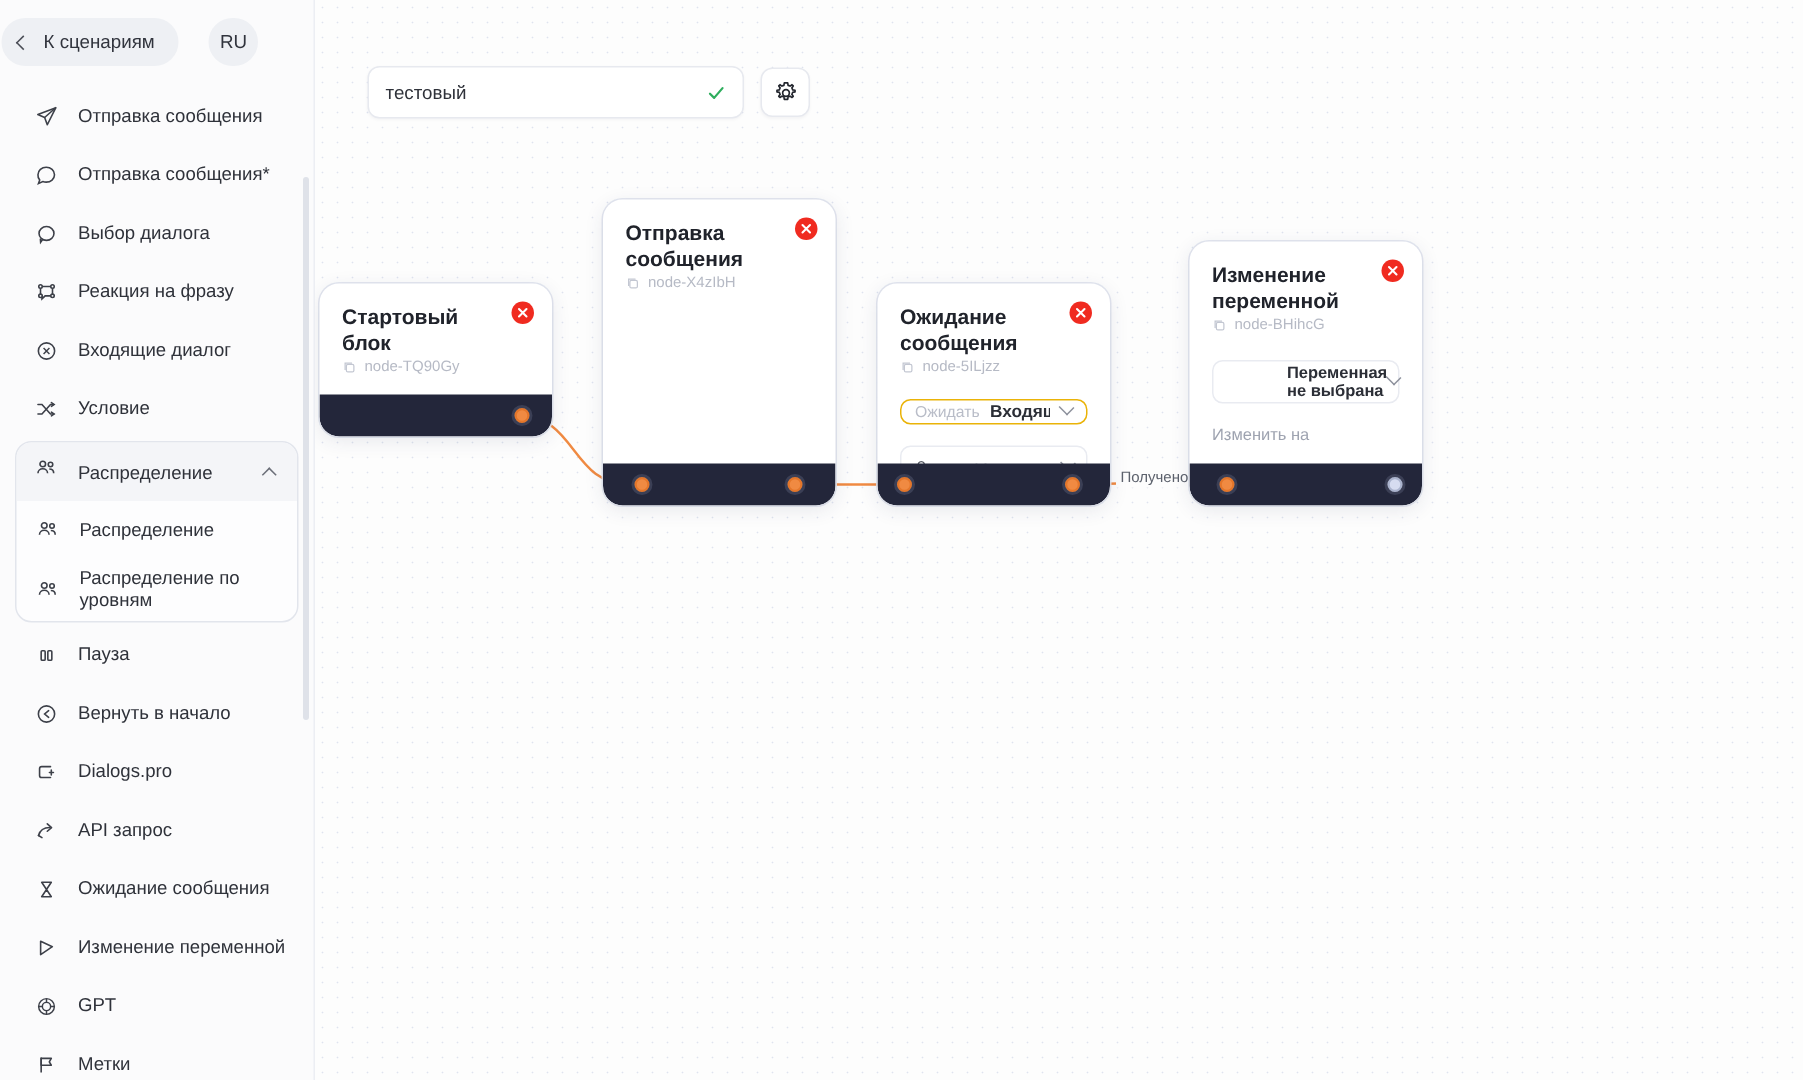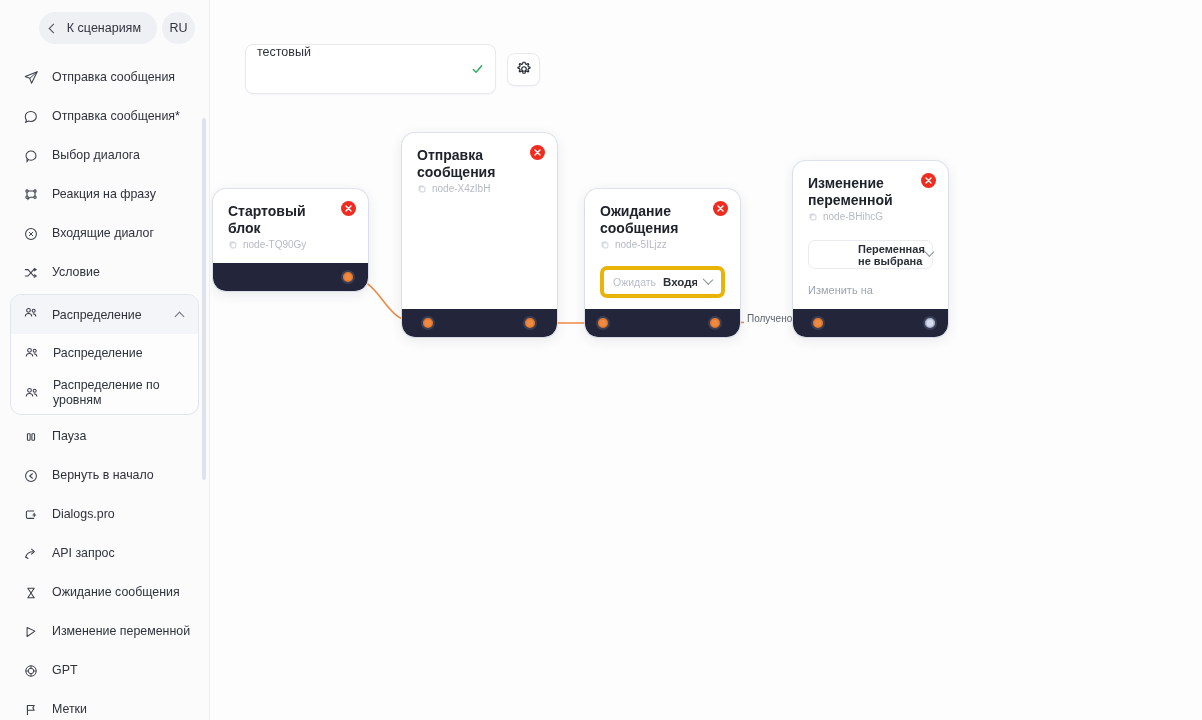--- a/index.html
+++ b/index.html
@@ -41,23 +41,22 @@
     width: 210px;
     height: 720px;
     background: #fbfbfc;
     border-right: 1px solid #eceef3;
     overflow: hidden;
   }
 
   .sb-top {
     display: flex;
     align-items: center;
-    gap: 5px;
+    gap: 20px;
     padding: 12px 14px 10px 1px;
-    justify-content: flex-end;
   }
 
   .back-btn {
     display: flex;
     align-items: center;
     gap: 9px;
     height: 32px;
     padding: 0 16px 0 11px;
     background: #eef0f4;
     border-radius: 16px;
@@ -167,25 +166,26 @@
     position: absolute;
     left: 245px;
     top: 44px;
     display: flex;
     align-items: center;
     gap: 11px;
   }
   .name-field {
     position: relative;
     width: 251px;
-    height: 50px;
+    height: 35px;
     background: #ffffff;
     border: 1px solid #e7e9ef;
     border-radius: 8px;
     display: flex;
+    align-items: center;
     padding: 0 34px 0 11px;
     box-shadow: 0 1px 2px rgba(30,35,60,0.04);
   }
   .name-field .val {
     font-size: 12.5px;
     color: #2f323a;
   }
   .check-ico {
     position: absolute;
     right: 11px; top: 50%;
@@ -265,22 +265,22 @@
     background: #d6dcf0;
     box-shadow: 0 0 0 1.5px #aab3cd inset;
   }
 
   
   .row-select {
     display: flex;
     align-items: center;
     gap: 7px;
     margin-top: 16px;
-    height: 32px;
-    border: 4px solid #eab308;
+    height: 17px;
+    border: 1px solid #eab308;
     border-radius: 7px;
     padding: 0 9px;
     background: #fff;
     cursor: pointer;
   }
   .row-select .pre {
     font-size: 10.5px;
     color: #b9bdc8;
     white-space: nowrap;
   }

